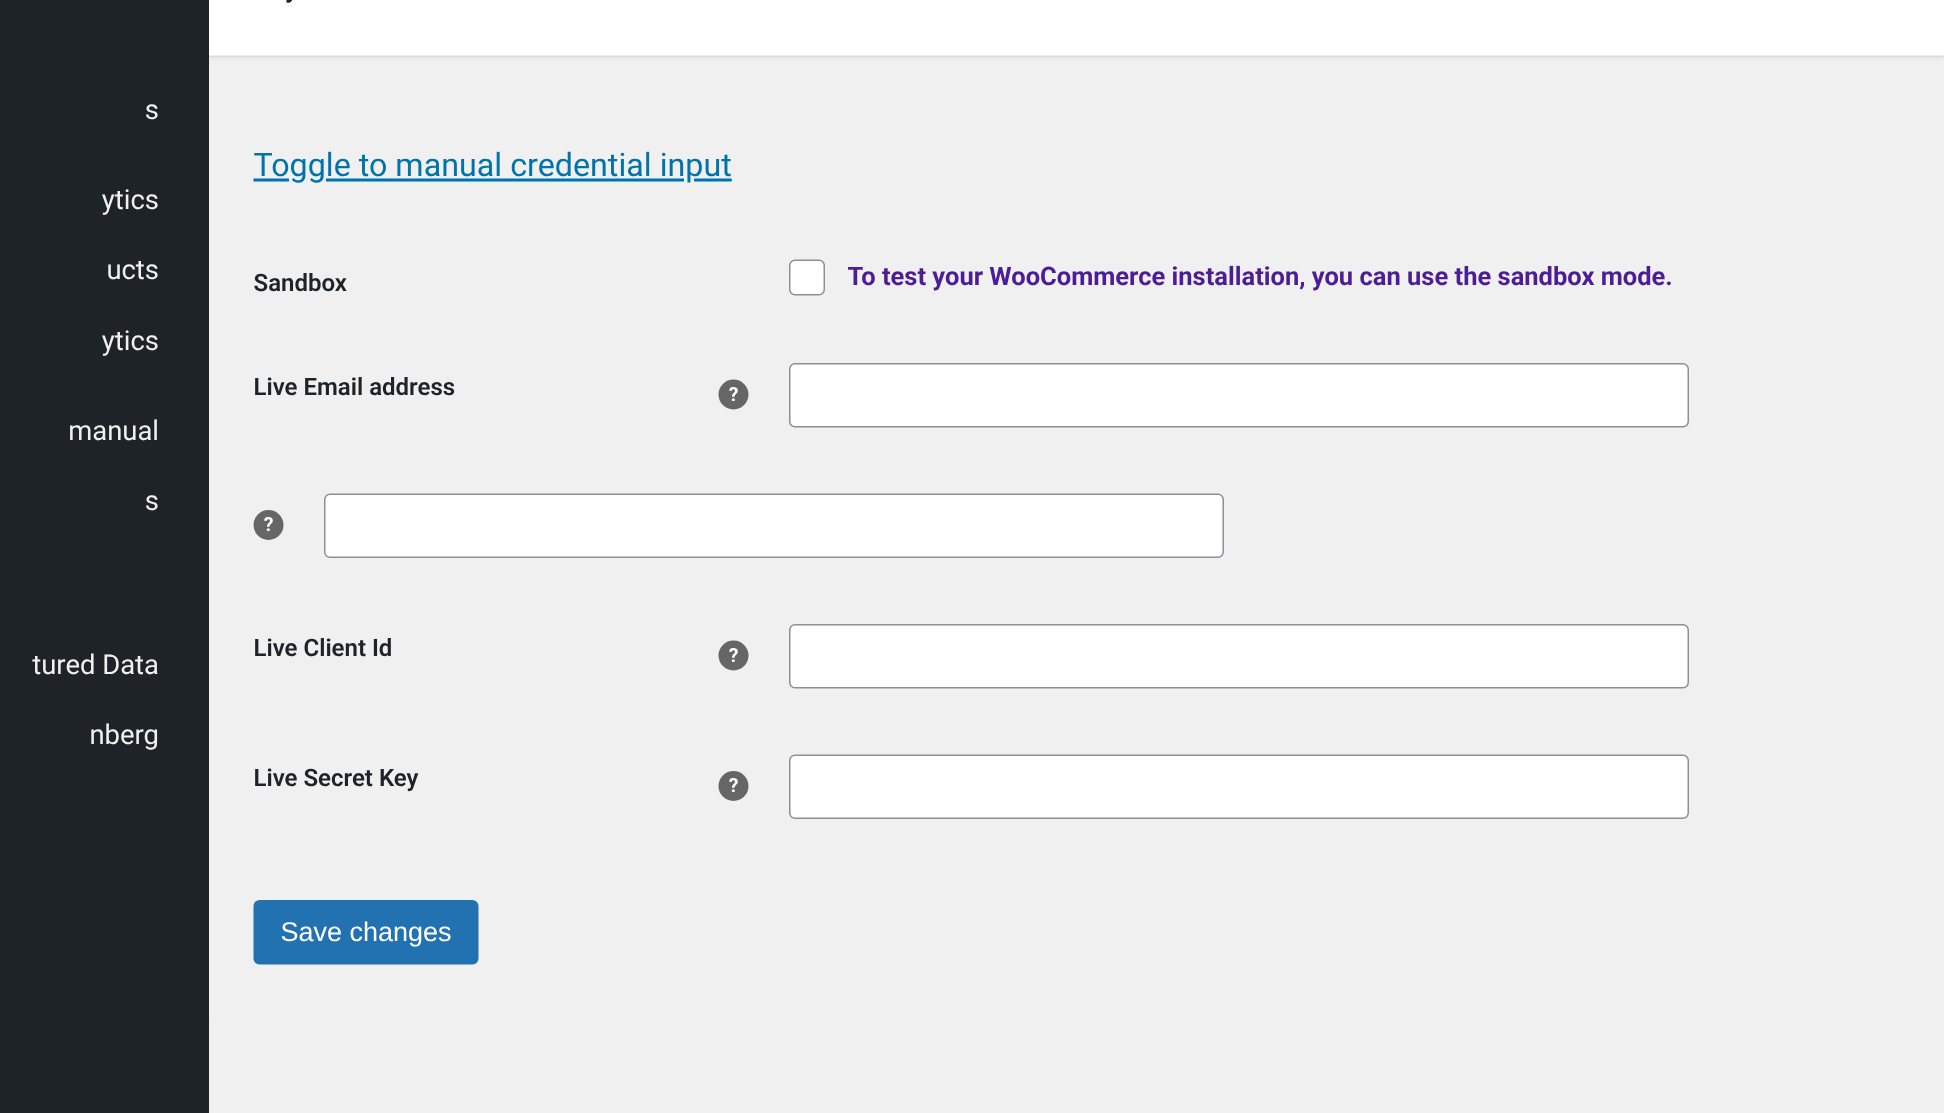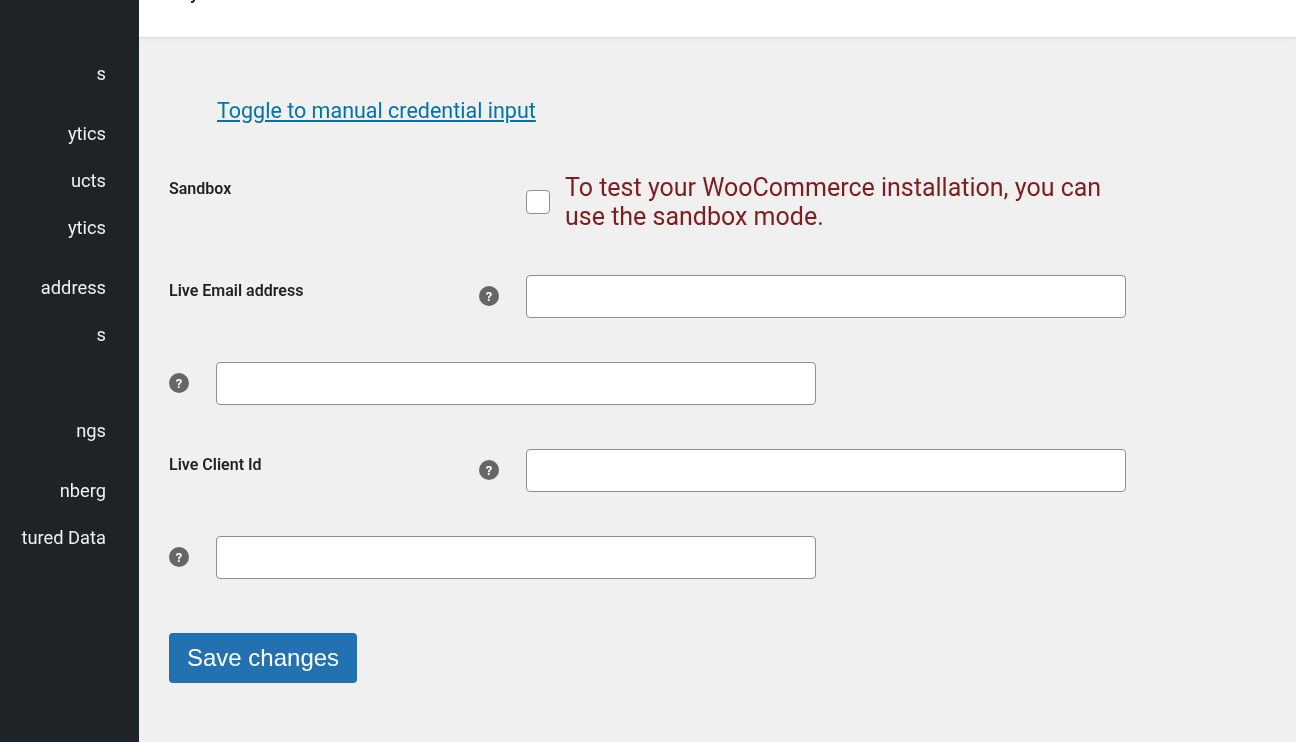--- a/index.html
+++ b/index.html
@@ -72,21 +72,20 @@
     }
     .content-area {
       padding: 60px 30px 30px 30px;
     }
     .toggle-link {
       color: #0073aa;
       text-decoration: underline;
       font-size: 21.5px;
       font-weight: 400;
       cursor: pointer;
-      margin-left: 48px;
     }
     .form-table {
       margin-top: 50px;
       width: 100%;
     }
     .form-row {
       display: flex;
       align-items: flex-start;
       margin-bottom: 44px;
     }
@@ -126,39 +125,39 @@
       width: 24px;
       height: 24px;
       border: 1px solid #8c8f94;
       border-radius: 4px;
       background: #fff;
       margin-right: 15px;
       cursor: pointer;
       flex-shrink: 0;
     }
     .checkbox-label {
-      font-size: 25px;
-      color: #7f1d1d;
-      font-weight: 400;
+      font-size: 17px;
+      color: #4c1d95;
+      font-weight: 700;
     }
     .text-input {
       width: 100%;
       padding: 8px 12px;
       font-size: 16px;
       border: 1px solid #8c8f94;
       border-radius: 4px;
       background: #fff;
       height: 43px;
     }
     .save-button {
       background: #2271b1;
       color: #fff;
       border: none;
       padding: 11px 18px;
-      font-size: 24px;
+      font-size: 18px;
       border-radius: 4px;
       cursor: pointer;
       margin-top: 10px;
     }
     .sidebar-spacer {
       height: 50px;
     }
     .sidebar-spacer-small {
       height: 13px;
     }
@@ -176,36 +175,33 @@
     <span>ytics</span>
   </div>
   <div class="sidebar-item">
     <span>ucts</span>
   </div>
   <div class="sidebar-item">
     <span>ytics</span>
   </div>
   <div class="sidebar-spacer-small"></div>
   <div class="sidebar-item">
-    <span>address</span>
+    <span>manual</span>
   </div>
   <div class="sidebar-item">
     <span>s</span>
   </div>
   <div class="sidebar-spacer-small"></div>
   <div style="height:36px"></div>
-  <div class="sidebar-item">
-    <span>ngs</span>
-  </div>
-  <div class="sidebar-spacer-small"></div>
+  <div class="sidebar-spacer-small"></div>
+  <div class="sidebar-item">
+    <span>tured Data</span>
+  </div>
   <div class="sidebar-item">
     <span>nberg</span>
-  </div>
-  <div class="sidebar-item">
-    <span>tured Data</span>
   </div>
 </div>
 
 <div class="main-content">
   <div class="top-bar">
     <div class="top-bar-title">Payments</div>
   </div>
 
   <div class="content-area">
     <a class="toggle-link">Toggle to manual credential input</a>
@@ -240,20 +236,21 @@
 
       <div class="form-row">
         <div class="form-label">Live Client Id</div>
         <span class="help-icon">?</span>
         <div class="form-field">
           <input type="text" class="text-input" value="" style="">
         </div>
       </div>
 
       <div class="form-row">
+        <div class="form-label">Live Secret Key</div>
         <span class="help-icon">?</span>
         <div class="form-field">
           <input type="password" class="text-input" value="" style="">
         </div>
       </div>
 
       <button class="save-button">Save changes</button>
 
     </div>
   </div>

